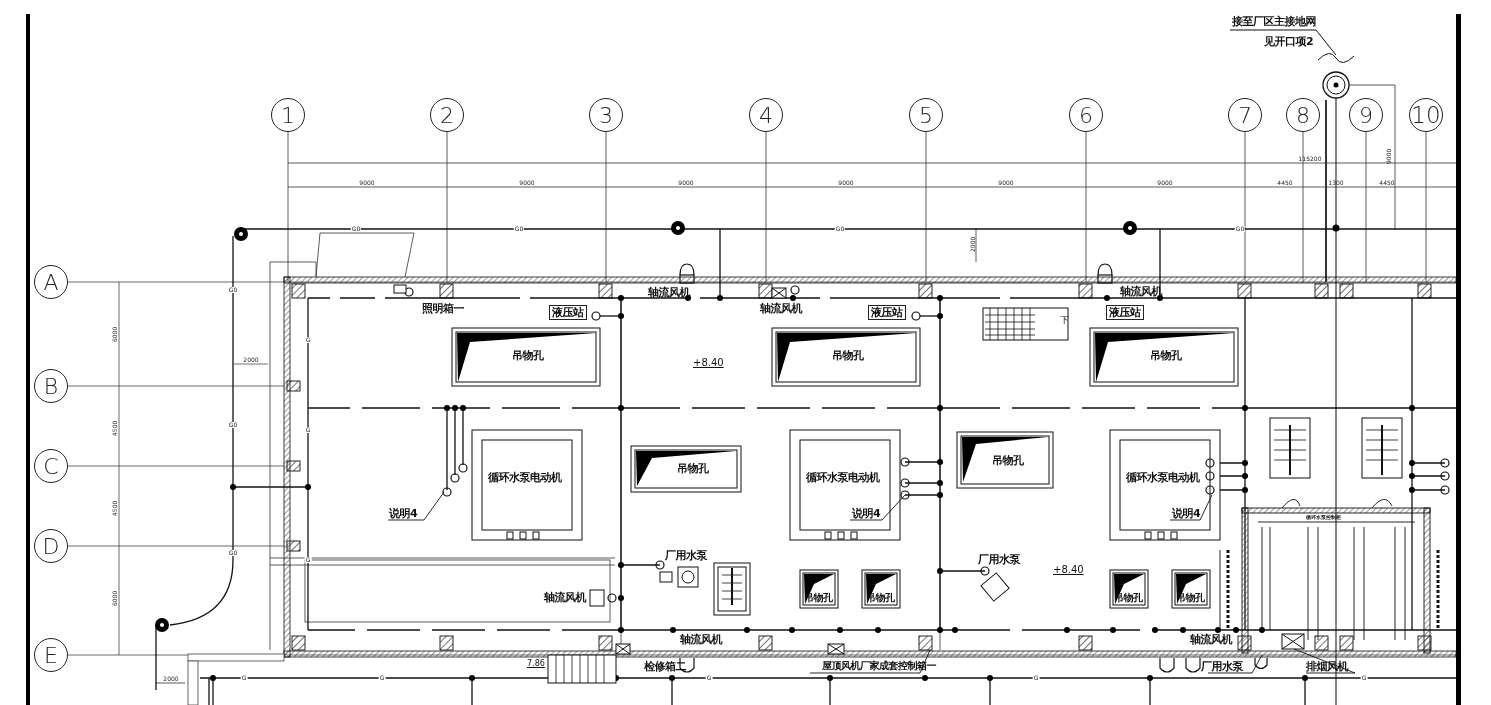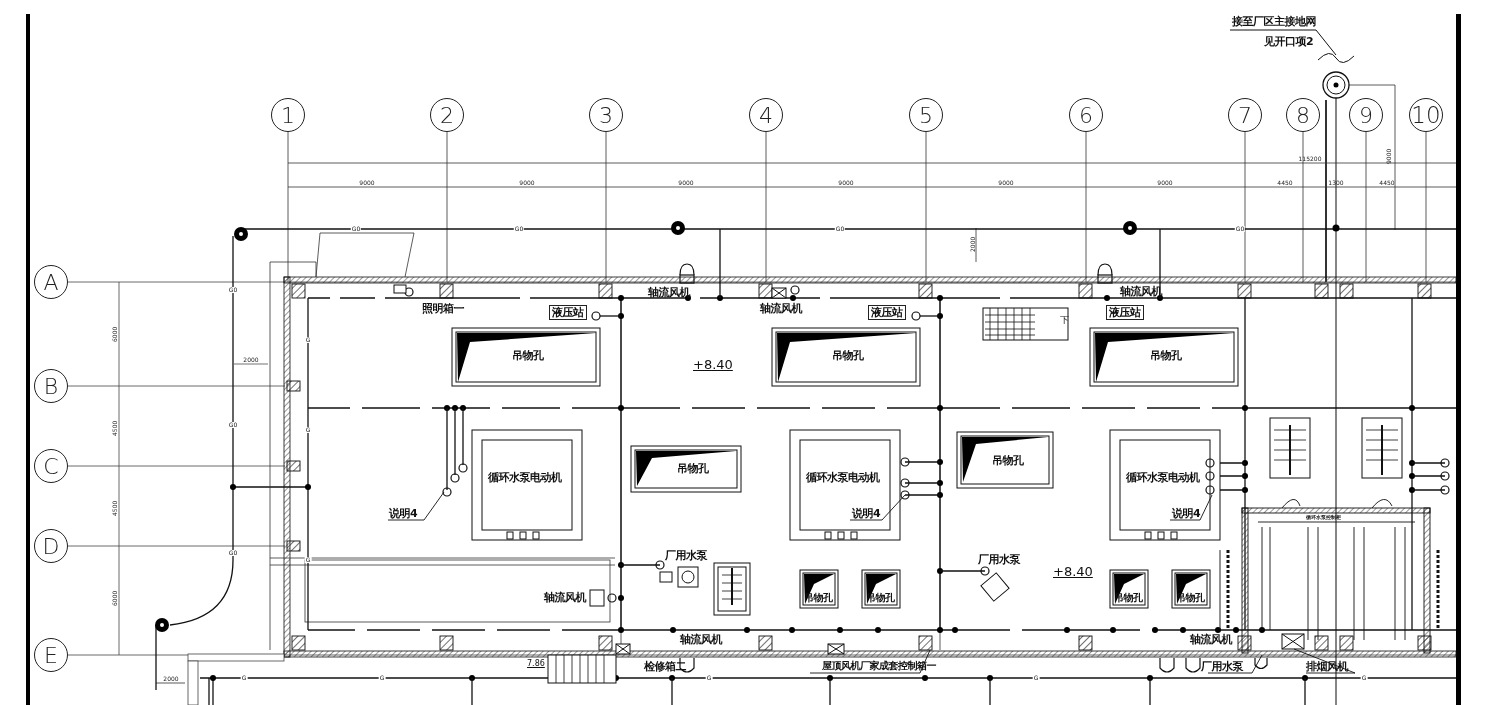--- a/index.html
+++ b/index.html
@@ -7,21 +7,21 @@
   #stage{position:absolute;left:0;top:0;width:1491px;height:705px;}
   svg{position:absolute;left:0;top:0;}
   .lbl{position:absolute;white-space:nowrap;color:#111;font-family:"DejaVu Sans",sans-serif;line-height:1;}
   .cjk{font-size:11px;font-weight:bold;letter-spacing:-0.5px;}
   .dim{font-size:6px;color:#222;transform:translateX(-50%);}
   .dimv{font-size:6px;color:#222;transform:rotate(-90deg);transform-origin:left top;}
   .bubble{position:absolute;width:34px;height:34px;border:1.3px solid #222;border-radius:50%;box-sizing:border-box;
           display:flex;align-items:center;justify-content:center;font-family:"DejaVu Sans",sans-serif;font-size:22px;font-weight:300;color:#222;background:#fff;}
   .boxed{border:1px solid #222;padding:1px 2px;background:#fff;}
   .gmark{font-size:6px;background:#fff;padding:0 1px;transform:translate(-50%,-50%);}
-  .elev{font-size:13px;text-decoration:underline;}
+  .elev{font-size:10px;text-decoration:underline;}
 </style>
 </head>
 <body>
 
 <div id="stage">
 
 <svg width="1491" height="705" viewBox="0 0 1491 705">
   <defs>
     <pattern id="hatch" width="5" height="5" patternUnits="userSpaceOnUse" patternTransform="rotate(45)">
       <line x1="0" y1="0" x2="0" y2="5" stroke="#222" stroke-width="1.3"></line>

